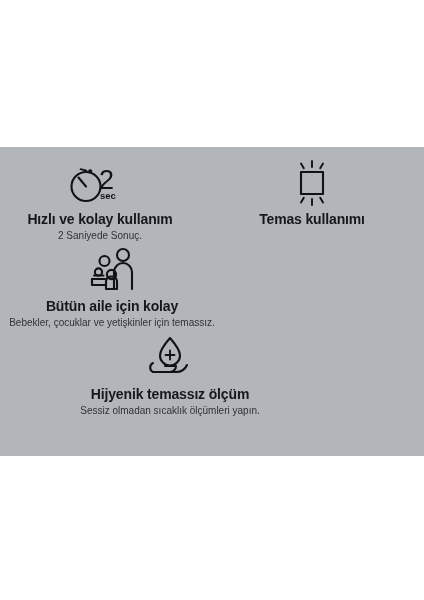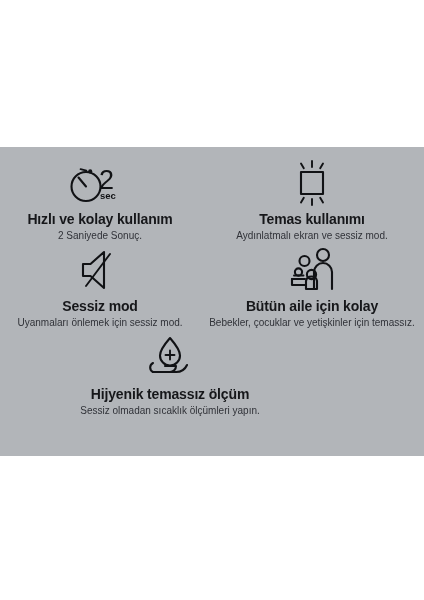--- a/index.html
+++ b/index.html
@@ -135,37 +135,26 @@
               <rect class="stroke" x="14" y="14" width="22" height="22" style="stroke: rgb(17, 18, 21);"></rect>
               <path class="stroke-thin" d="M25 3 L25 9" style="stroke: rgb(17, 18, 21);"></path>
               <path class="stroke-thin" d="M14 5.5 L16.8 10.2" style="stroke: rgb(17, 18, 21);"></path>
               <path class="stroke-thin" d="M36 5.5 L33.2 10.2" style="stroke: rgb(17, 18, 21);"></path>
               <path class="stroke-thin" d="M25 41 L25 47" style="stroke: rgb(17, 18, 21);"></path>
               <path class="stroke-thin" d="M14 44.5 L16.8 39.8" style="stroke: rgb(17, 18, 21);"></path>
               <path class="stroke-thin" d="M36 44.5 L33.2 39.8" style="stroke: rgb(17, 18, 21);"></path>
             </svg>
           </div>
           <div class="feature-title" style="color: rgb(22, 23, 26);">Temas kullanımı</div>
-          <div class="feature-sub" style="color: rgb(48, 50, 56);">Aydınlatmalı ekran ve sessiz mod.</div>
         </div>
 
       </div>
 
       <div class="row row-2">
 
-        <div class="feature col-left">
-          <div class="icon-wrap">
-            <svg width="52" height="46" viewBox="0 0 52 46" aria-hidden="true">
-              <path class="stroke" d="M9 17 L16.5 17 L30 5 L30 41 L16.5 29 L9 29 Z" style="stroke: rgb(17, 18, 21);"></path>
-              <path class="stroke-thin" d="M12 39 L36 7" style="stroke: rgb(17, 18, 21);"></path>
-            </svg>
-          </div>
-          <div class="feature-title" style="color: rgb(22, 23, 26);">Sessiz mod</div>
-          <div class="feature-sub" style="color: rgb(48, 50, 56);">Uyanmaları önlemek için sessiz mod.</div>
-        </div>
 
         <div class="feature col-right">
           <div class="icon-wrap">
             <svg width="56" height="46" viewBox="0 0 56 46" aria-hidden="true">
               <circle class="stroke" cx="39" cy="8" r="6" style="stroke: rgb(17, 18, 21);"></circle>
               <path class="stroke" d="M30 42 L30 25 A9 9 0 0 1 48 25 L48 42" style="stroke: rgb(17, 18, 21);"></path>
               <circle class="stroke" cx="20.5" cy="14" r="5" style="stroke: rgb(17, 18, 21);"></circle>
               <circle class="stroke" cx="27.5" cy="27.5" r="4.6" style="stroke: rgb(17, 18, 21);"></circle>
               <path class="stroke" d="M22 42 L22 34 A5.6 5.6 0 0 1 33 34 L33 42 Z" style="stroke: rgb(17, 18, 21);"></path>
               <circle class="stroke" cx="14.5" cy="25" r="3.6" style="stroke: rgb(17, 18, 21);"></circle>

